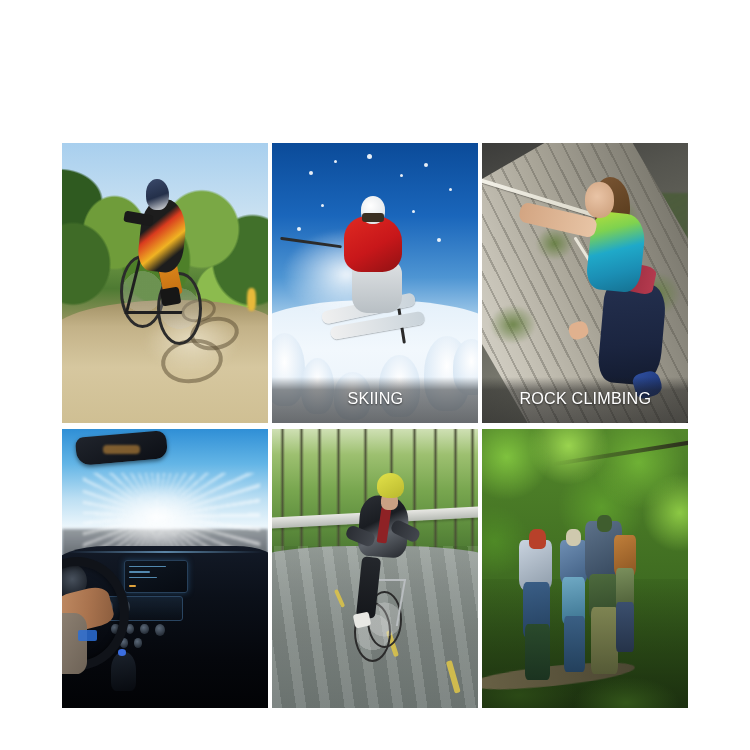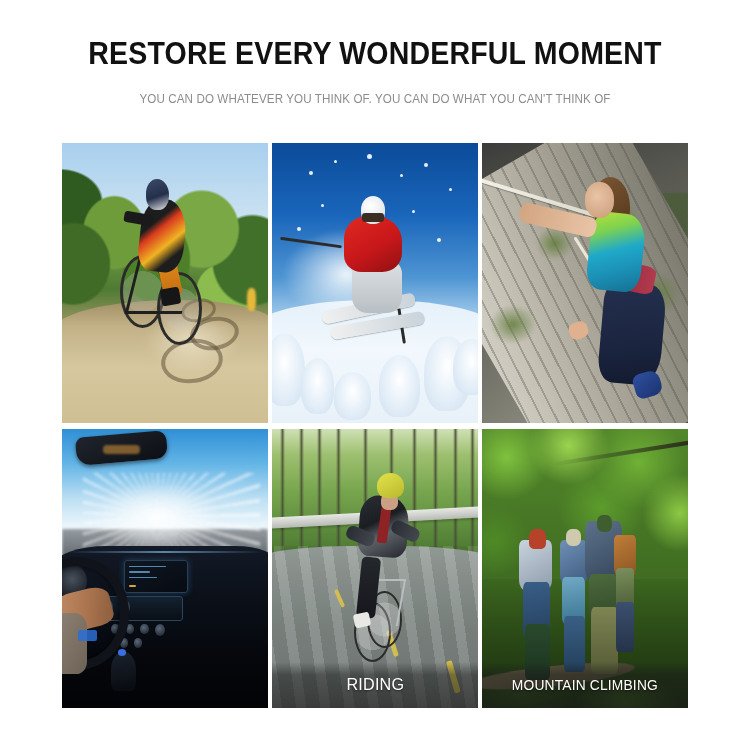--- a/index.html
+++ b/index.html
@@ -569,24 +569,20 @@
   .s-mtn .h4-body { position: absolute; left: 65%; top: 50%; width: 9%; height: 14%;
     background: linear-gradient(170deg, #7a8f5c, #4e5f38); border-radius: 14%; }
   .s-mtn .h4-legs { position: absolute; left: 65%; top: 62%; width: 9%; height: 18%;
     background: linear-gradient(180deg, #3b4f6e, #253349); border-radius: 12%; }
 </style>
 </head>
 <body>
 
 <div class="page">
 
-  <div class="header">
-    <div class="headline">RESTORE EVERY WONDERFUL MOMENT</div>
-    <div class="subhead">YOU CAN DO WHATEVER YOU THINK OF. YOU CAN DO WHAT YOU CAN'T THINK OF</div>
-  </div>
 
   <div class="grid">
 
     <div class="tile">
       <div class="scene s-moto">
         <div class="sky"></div>
         <div class="treeline"></div>
         <div class="ground"></div>
         <div class="dust"></div>
         <div class="tiremark tm1"></div>
@@ -627,20 +623,23 @@
         <div class="spray"></div>
         <div class="pole p2"></div>
         <div class="ski-board sb1"></div>
         <div class="ski-board sb2"></div>
         <div class="pants"></div>
         <div class="jacket"></div>
         <div class="pole p1"></div>
         <div class="helmet"></div>
         <div class="goggles"></div>
       </div>
+      <div class="caption-band">
+        <span class="caption-text">SKIING</span>
+      </div>
     </div>
 
     <div class="tile">
       <div class="scene s-rock">
         <div class="bg-road"></div>
         <div class="bg-grass"></div>
         <div class="slab"></div>
         <div class="moss" style="left:4%;top:58%;width:22%;height:14%;"></div>
         <div class="moss" style="left:26%;top:30%;width:18%;height:12%;"></div>
         <div class="moss" style="left:56%;top:20%;width:20%;height:14%;"></div>
@@ -648,20 +647,23 @@
         <div class="rope"></div>
         <div class="rope2"></div>
         <div class="hair"></div>
         <div class="legs"></div>
         <div class="harness"></div>
         <div class="torso"></div>
         <div class="head"></div>
         <div class="arm"></div>
         <div class="hand-low"></div>
         <div class="shoe"></div>
+      </div>
+      <div class="caption-band">
+        <span class="caption-text">ROCK CLIMBING</span>
       </div>
     </div>
 
     <div class="tile">
       <div class="scene s-tach">
         <div class="windshield"></div>
         <div class="roadfar"></div>
         <div class="speedblur"></div>
         <div class="mirror"></div>
         <div class="mirror-glow"></div>
@@ -716,23 +718,20 @@
         <div class="frame2"></div>
         <div class="leg-c"></div>
         <div class="shoe-c"></div>
         <div class="jersey"></div>
         <div class="jersey-red"></div>
         <div class="arm-c ac1"></div>
         <div class="arm-c ac2"></div>
         <div class="face2"></div>
         <div class="helmet2"></div>
       </div>
-      <div class="caption-band">
-        <span class="caption-text">RIDING</span>
-      </div>
     </div>
 
     <div class="tile">
       <div class="scene s-mtn">
         <div class="canopy"></div>
         <div class="branch"></div>
         <div class="understory"></div>
         <div class="logpath"></div>
         <div class="pack h1-pack"></div>
         <div class="h1-head"></div>
@@ -743,19 +742,16 @@
         <div class="h2-body"></div>
         <div class="h2-legs"></div>
         <div class="pack h3-pack"></div>
         <div class="h3-head"></div>
         <div class="h3-body"></div>
         <div class="h3-legs"></div>
         <div class="pack h4-pack"></div>
         <div class="h4-body"></div>
         <div class="h4-legs"></div>
       </div>
-      <div class="caption-band">
-        <span class="caption-text small">MOUNTAIN CLIMBING</span>
-      </div>
     </div>
 
   </div>
 </div>
 
 </body></html>

